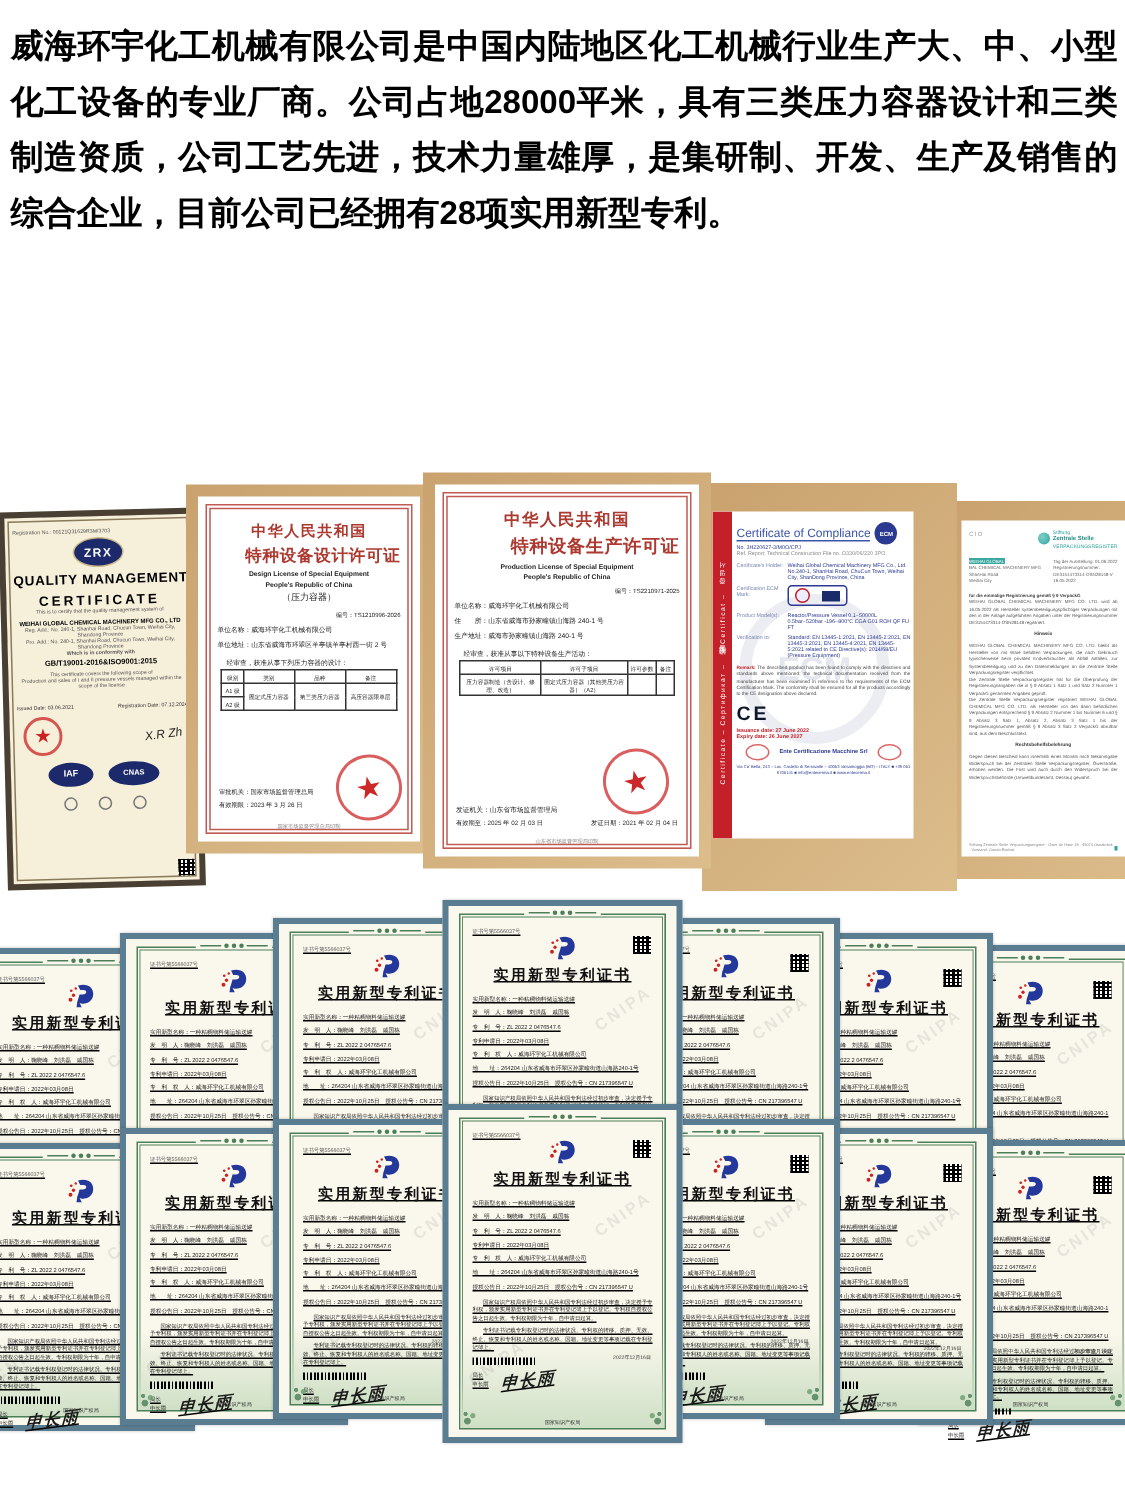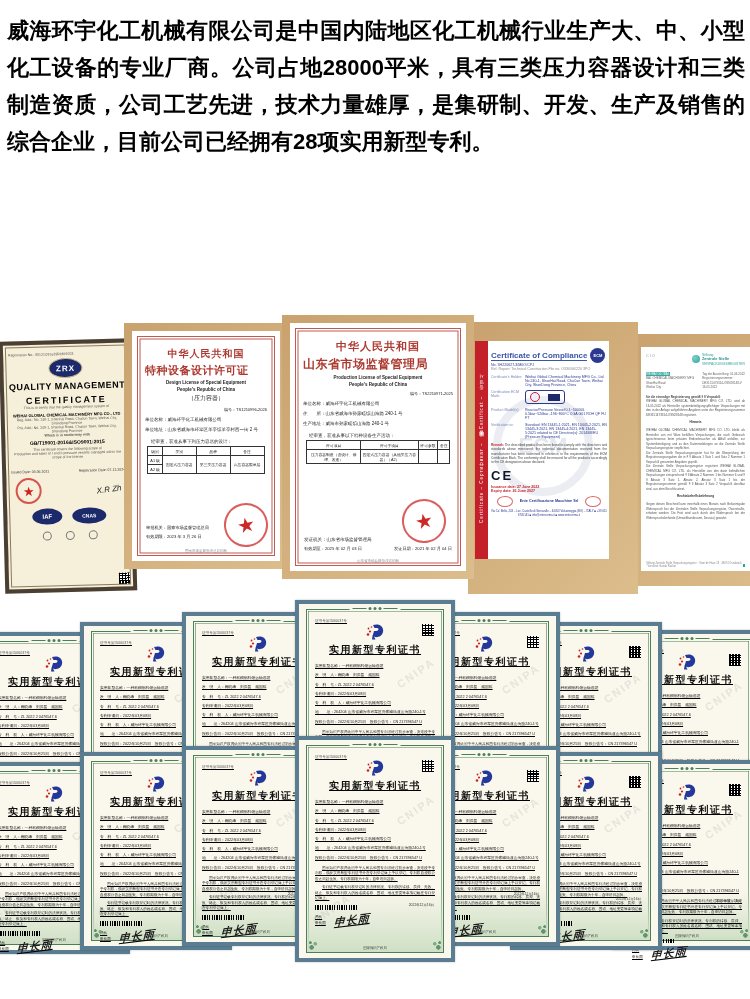--- a/index.html
+++ b/index.html
@@ -42,21 +42,21 @@
   .qms-circles i { width:9px; height:9px; border:1px solid #777; border-radius:50%; }
   .qr { background:
         repeating-linear-gradient(0deg,#000 0 1px,transparent 1px 2.5px),
         repeating-linear-gradient(90deg,#000 0 1.5px,#fff 1.5px 3px); }
   .qms-qr { position:absolute; right:3px; bottom:3px; width:11px; height:11px; }
 
   
   .cn-lic .paper { left:8px; top:8px; right:8px; bottom:8px; }
   .redframe { position:absolute; inset:5px; border:1px solid #c05a52; box-shadow:inset 0 0 0 1.5px #fff, inset 0 0 0 2.5px #c05a52; padding:10px 7px 4px; overflow:hidden;}
   .cn-t1 { text-align:center; color:#ad3a31; font-weight:bold; font-size:10px; letter-spacing:1px; }
-  .cn-t2 { text-align:left; color:#ad3a31; font-weight:bold; font-size:11px; letter-spacing:.5px; margin-top:2px;font-family:Liberation Mono, monospace; }
+  .cn-t2 { text-align:right; color:#ad3a31; font-weight:bold; font-size:11px; letter-spacing:.5px; margin-top:2px;font-family:Liberation Mono, monospace; }
   .cn-e  { text-align:center; font-weight:bold; font-size:4.5px; color:#222; margin-top:2px; }
   .cn-sub{ text-align:center; font-size:6px; color:#222; margin-top:2px; }
   .cn-no { text-align:right; font-size:4px; margin-top:4px; color:#222;}
   .cn-line { font-size:4.5px; color:#222; margin-top:5px; }
   .cn-approve { font-size:4.5px; color:#222; margin:7px 0 2px 6px; }
   .cn-table { width:96%; margin:0 auto; border-collapse:collapse; font-size:3.8px; color:#222; }
   .cn-table td,.cn-table th { border:.5px solid #333; padding:1.5px 1px; text-align:center; font-weight:normal;}
   .cn-foot { display:flex; justify-content:space-between; font-size:4.2px; color:#222; margin-top:4px; }
   .bigseal { position:absolute; width:44px; height:44px; border:2.5px solid rgba(205,40,40,.75); border-radius:50%;
              color:#cd2828; display:flex; align-items:center; justify-content:center; font-size:20px;
@@ -73,21 +73,21 @@
   .production .bigseal { right:14px; bottom:22px; }
 
   
   .ecm { left:468px; top:322px; width:170px; height:272px; z-index:3; }
   .ecm .paper { left:7px; top:19px; width:134px; height:218px; }
   .ecm-band { position:absolute; left:0; top:0; bottom:0; width:13px; background:#c3202a; color:#fff;
               writing-mode:vertical-rl; transform:rotate(180deg); font-size:4.5px; letter-spacing:1px;
               display:flex; align-items:center; justify-content:center; }
   .ecm-body { position:absolute; left:16px; top:2px; right:2px; bottom:2px; font-size:3.6px; color:#2b3990; }
   .ecm-title-row { display:flex; align-items:center; gap:3px; margin-top:5px; }
-  .ecm-title { color:#3b55a8; font-weight:bold; font-size:8px; border-bottom:1px solid #3b55a8; white-space:nowrap;text-align:right;}
+  .ecm-title { color:#3b55a8; font-weight:normal; font-size:8px; border-bottom:1px solid #3b55a8; white-space:nowrap;text-align:right;}
   .ecm-logo { width:15px; height:15px; border-radius:50%; background:#2b3990; color:#fff; font-size:4px;
               display:flex; align-items:center; justify-content:center; font-weight:bold; flex:0 0 auto;}
   .ecm-row { display:flex; margin-top:3.5px; }
   .ecm-label { width:34px; color:#7a86b5; flex:0 0 auto; }
   .ecm-val { color:#2b3990; }
   .ecm-mark { width:40px; height:14px; border:1px solid #2b3990; border-radius:3px; display:flex;
               align-items:center; justify-content:space-around; }
   .ecm-mark i { width:10px; height:10px; border-radius:50%; border:1px solid #c3202a; background:#eef;
                display:block;}
   .ecm-mark b { width:12px; height:7px; background:#1b2a6b; display:block;}
@@ -243,21 +243,21 @@
         <div class="lic-footnote">国家市场监督管理总局印制</div>
       </div>
     </div>
   </div>
 
   <div class="lic cn-lic production">
     <div class="mat"></div>
     <div class="paper">
       <div class="redframe">
         <div class="cn-t1">中华人民共和国</div>
-        <div class="cn-t2">山东省市场监督管理局</div>
+        <div class="cn-t2">特种设备生产许可证</div>
         <div class="cn-e">Production License of Special Equipment</div>
         <div class="cn-e">People's Republic of China</div>
         <div class="cn-no">编号：TS2210971-2025</div>
         <div class="cn-line">单位名称：威海环宇化工机械有限公司</div>
         <div class="cn-line">住　　所：山东省威海市孙家疃镇山海路 240-1 号</div>
         <div class="cn-line">生产地址：威海市孙家疃镇山海路 240-1 号</div>
         <div class="cn-approve">经审查，获准从事以下特种设备生产活动：</div>
         <table class="cn-table">
           <tbody>
               <tr>

